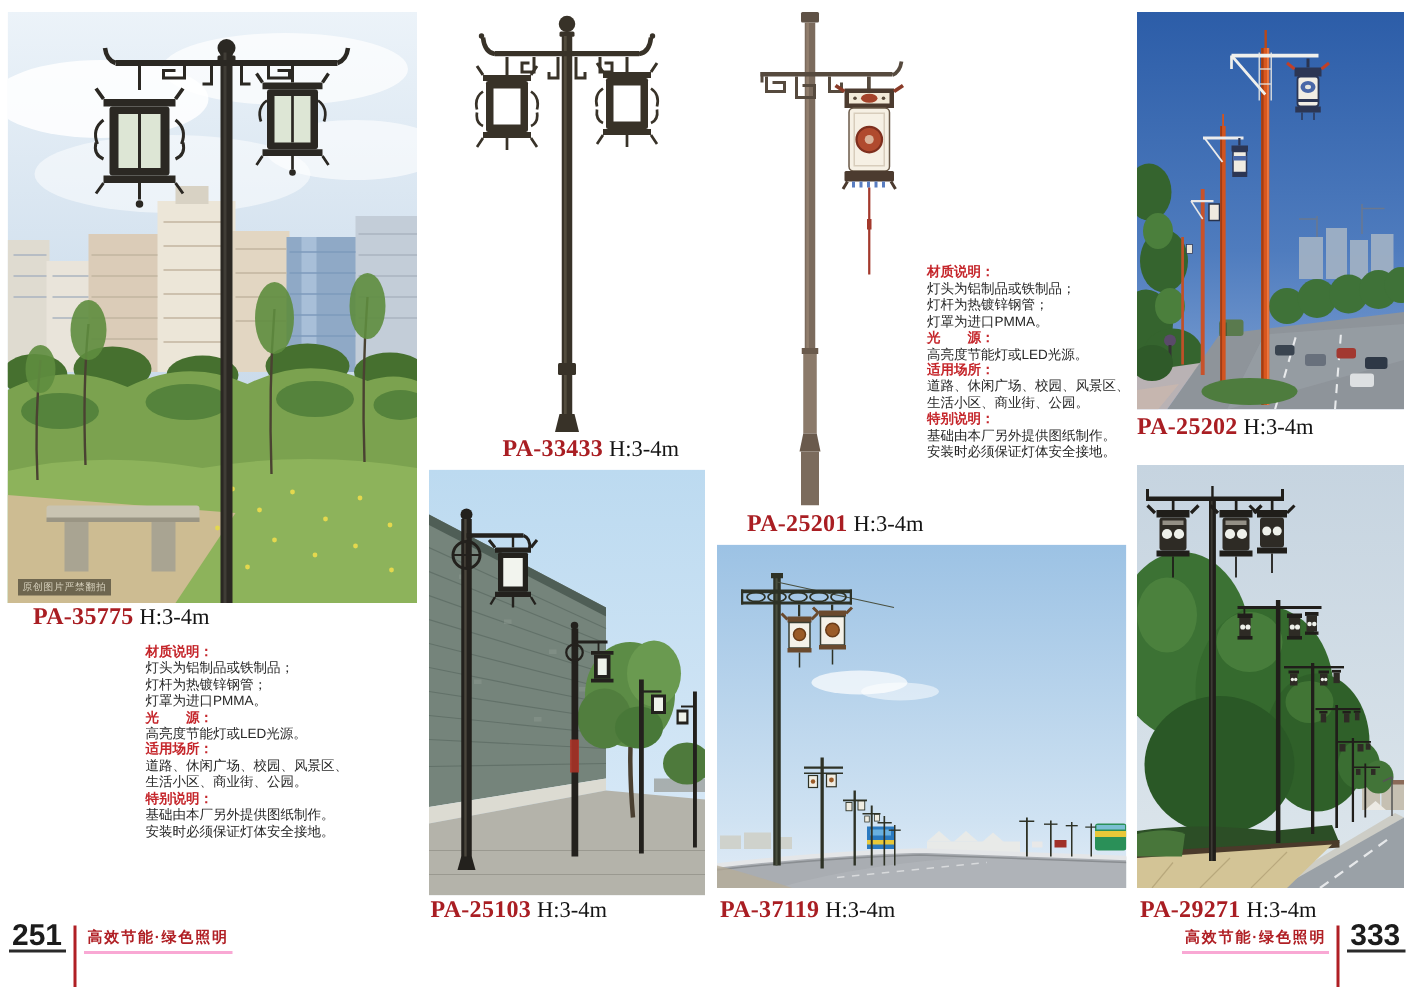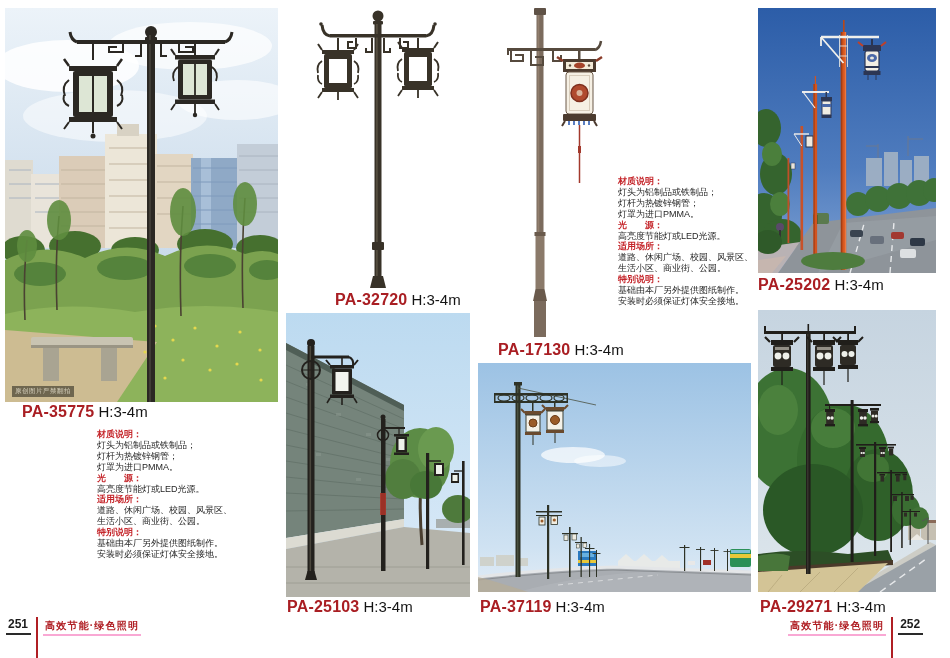--- a/index.html
+++ b/index.html
@@ -1,30 +1,30 @@
 <!DOCTYPE html>
 <html><head>
 <meta charset="utf-8">
 <style>
   html,body{margin:0;padding:0;background:#fff;}
   body{width:950px;height:658px;overflow:hidden;font-family:"Liberation Sans",sans-serif;}
   .page{position:relative;width:950px;height:658px;background:#fff;}
   .photo{position:absolute;overflow:hidden;margin:0;padding:0;}
   .photo svg{display:block;}
   .cutout{position:absolute;margin:0;padding:0;}
-  .prod-label{position:absolute;white-space:nowrap;}
+  .prod-label{position:absolute;white-space:nowrap;font-family:Liberation Serif, serif;}
   .prod-label .code{font-weight:bold;font-size:16px;color:#a91e23;letter-spacing:.2px;}
   .prod-label .size{font-size:15px;color:#141414;margin-left:4px;}
   .spec{position:absolute;width:170px;}
   .spec div{font-size:9px;line-height:10.9px;color:#262626;white-space:nowrap;}
   .spec .hd{color:#c5262b;font-weight:bold;}
   .watermark{position:absolute;left:7px;bottom:5px;font-size:6.5px;color:#d6d0bc;
      background:rgba(52,50,38,.62);padding:1px 3px;letter-spacing:.5px;}
   .footer{position:absolute;display:flex;align-items:flex-start;}
-  .fnum{font-weight:bold;font-size:12px;color:#1c1c1c;line-height:15px;
+  .fnum{font-weight:bold;font-size:20px;color:#1c1c1c;line-height:15px;
      border-bottom:2px solid #2a2a2a;padding:0 3px 1px 2px;}
   .fsep{display:inline-block;width:2px;height:41px;background:#b01f24;margin:0 5px;}
   .fslogan{color:#b01f24;font-weight:bold;font-size:10px;line-height:10px;letter-spacing:1.2px;
      border-bottom:2px solid #f9a8d4;padding:4px 2px 3px 2px;}
 </style>
 </head>
 <body>
 
 <div class="page">
 
@@ -203,21 +203,21 @@
           <rect x="92" y="82" width="32" height="4"></rect>
           <path d="M92 86 l-4 6 M124 86 l4 6 M108 86 v8" stroke="#383228" stroke-width="1.8"></path>
         </g>
         <rect x="62" y="238" width="12" height="8" rx="1"></rect>
         <path d="M63 272 h10 l3 12 h-16 Z"></path>
       </g>
     </svg>
   </figure>
 
   <div class="prod-label" style="left:335px;top:291px">
-    <span class="code">PA-32720</span><span class="size">H:3-4m</span>
+    <span class="code">PA-33433</span><span class="size">H:3-4m</span>
   </div>
 
   <figure class="photo" style="left:286px;top:313px;width:184px;height:284px">
     <svg width="184" height="284" viewBox="0 0 184 284">
       <defs>
         <linearGradient id="sky3" x1="0" y1="0" x2="0" y2="1">
           <stop offset="0" stop-color="#bcdaf0"></stop>
             <stop offset="1" stop-color="#dcebf8"></stop>
         </linearGradient>
       </defs>
@@ -354,21 +354,21 @@
         </g>
         <rect x="39.5" y="228" width="11" height="4" fill="#6a5a4c"></rect>
         <rect x="40.5" y="232" width="9" height="53" fill="#8b7a6a"></rect>
         <path d="M40.5 285 h9 l2.5 12 h-14 Z" fill="#6a5a4c"></path>
         <rect x="39" y="297" width="12" height="36" fill="#7b6b5d"></rect>
       </g>
     </svg>
   </figure>
 
   <div class="prod-label" style="left:498px;top:341px">
-    <span class="code">PA-17130</span><span class="size">H:3-4m</span>
+    <span class="code">PA-25201</span><span class="size">H:3-4m</span>
   </div>
 
   <div class="spec" style="left:618px;top:176px">
     <div class="hd">材质说明：</div>
     <div>灯头为铝制品或铁制品；</div>
     <div>灯杆为热镀锌钢管；</div>
     <div>灯罩为进口PMMA。</div>
     <div class="hd">光　　源：</div>
     <div>高亮度节能灯或LED光源。</div>
     <div class="hd">适用场所：</div>
@@ -750,16 +750,16 @@
     </svg>
   </figure>
 
   <div class="prod-label" style="left:760px;top:598px">
     <span class="code">PA-29271</span><span class="size">H:3-4m</span>
   </div>
 
   <div class="footer" style="left:788px;top:617px">
     <span class="fslogan">高效节能·绿色照明</span>
     <span class="fsep"></span>
-    <span class="fnum">252</span>
+    <span class="fnum">333</span>
   </div>
 
 </div>
 
 </body></html>

